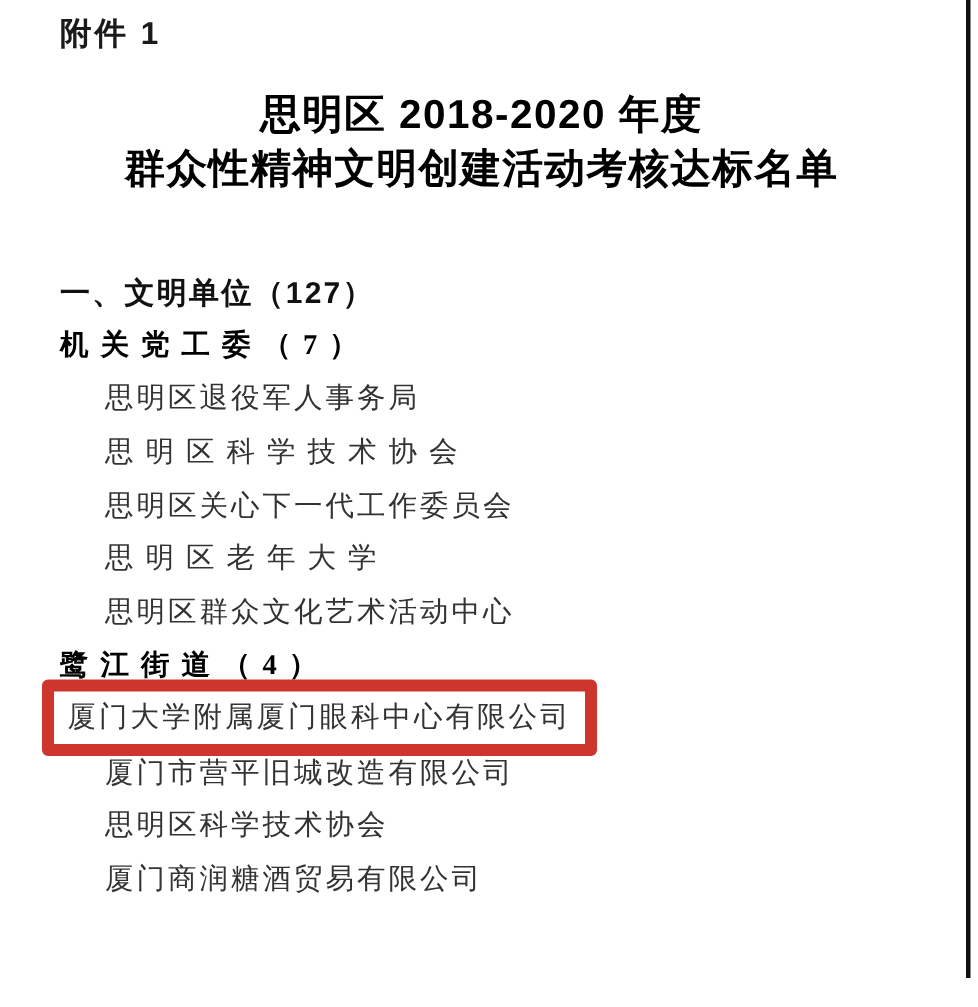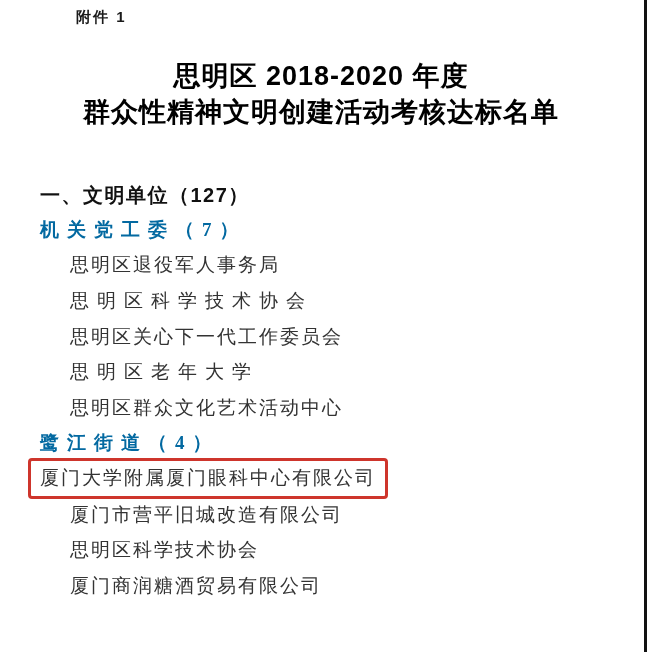--- a/index.html
+++ b/index.html
@@ -13,24 +13,23 @@
   }
   .page {
     position: absolute; inset: 0;
     background: #ffffff;
   }
   .attachment-label {
     position: absolute;
     left: 40px; top: 8px;
     font-family: "Liberation Sans", "DejaVu Sans", sans-serif;
     font-weight: bold;
-    font-size: 15px;
+    font-size: 21px;
     letter-spacing: 2px;
     color: #1a1a1a;
-    margin-left: 36px;
   }
   .title-block {
     position: absolute;
     left: 0; right: 10px; top: 58px;
     text-align: center;
   }
   .title-line {
     font-family: "Liberation Sans", "DejaVu Sans", sans-serif;
     font-weight: bold;
     font-size: 27px;
@@ -56,38 +55,38 @@
     flex-direction: column;
   }
   .list-row {
     height: 35.6px;
     display: flex;
     align-items: center;
     white-space: nowrap;
   }
   .group-header-text {
     font-weight: bold;
-    color: #0369a1;
+    color: #000000;
     font-size: 19px;
   }
   .item-text {
     font-weight: normal;
     color: #333333;
     font-size: 19px;
     margin-left: 30px;
   }
   .wide   { letter-spacing: 8px; }
   .narrow { letter-spacing: 2px; }
   .highlighted {
     position: relative;
     z-index: 2;
     display: inline-block;
     padding: 4px 9px 5px 9px;
     margin-left: -12px;
-    border: 3px solid #0f172a;
+    border: 8px solid #0f172a;
     border-radius: 4px;
     background: #ffffff;
   }
   .page-edge-line {
     position: absolute;
     left: 644px; top: 0;
     width: 3px; height: 652px;
     background: #111111;
   }
 </style>

